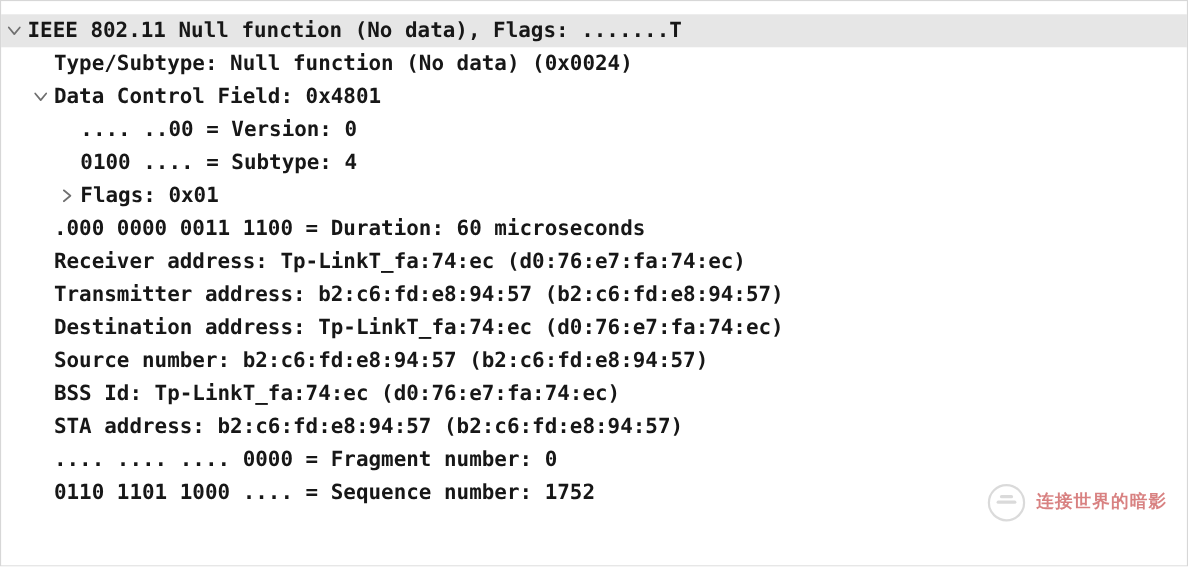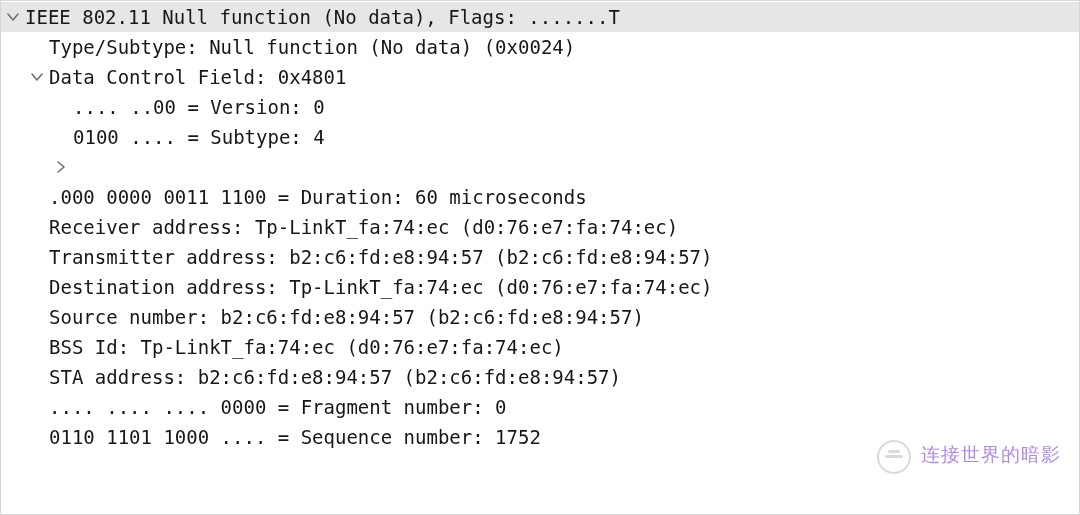--- a/index.html
+++ b/index.html
@@ -14,21 +14,22 @@
     line-height: 30px;
     color: #171717;
     position: relative;
   }
   .pane {
     position: absolute;
     left: 0; right: 0; top: 0; bottom: 0;
     border: 1px solid #d7d7d7;
     background: #ffffff;
     box-sizing: border-box;
-    padding-top: 1px;
+    padding-top: 12px;
+    font-weight: bold;
   }
   .row {
     display: flex;
     align-items: center;
     white-space: pre;
     height: 30px;
   }
   .row.header {
     background: #e6e6e6;
   }
@@ -40,26 +41,26 @@
     color: #6a6a6a;
     font-family: inherit;
   }
   .twisty svg { display:block; }  
   .lbl { }
   .watermark {
     position: absolute;
     right: 18px;
     bottom: 40px;
     display: flex;
-    align-items: flex-start;
+    align-items: center;
     gap: 10px;
     opacity: 0.55;
-    color: #6d28d9;
+    color: #b91c1c;
     font-family: -apple-system, "PingFang SC", "Microsoft YaHei", sans-serif;
-    font-size: 19px;
+    font-size: 16px;
     letter-spacing: 1px;
   }
   .wm-icon {
     width: 30px; height: 30px;
     border-radius: 50%;
     border: 2px solid #bdbdbd;
     position: relative;
   }
   .wm-icon::before, .wm-icon::after {
     content: "";
@@ -120,20 +121,21 @@
   </div>
 
   <div class="row">
     <span class="twisty"></span>
     <span class="twisty"></span>
     <span class="twisty">
       <svg width="12" height="12" viewBox="0 0 12 12">
           <path d="M3 1 L9 6 L3 11" fill="none" stroke="#707070" stroke-width="1.6" stroke-linecap="round" stroke-linejoin="round"></path>
         </svg>
     </span>
+    <span class="lbl">Flags: 0x01</span>
   </div>
 
   <div class="row">
     <span class="twisty"></span>
     <span class="twisty"></span>
     <span class="lbl">.000 0000 0011 1100 = Duration: 60 microseconds</span>
   </div>
 
   <div class="row">
     <span class="twisty"></span>

